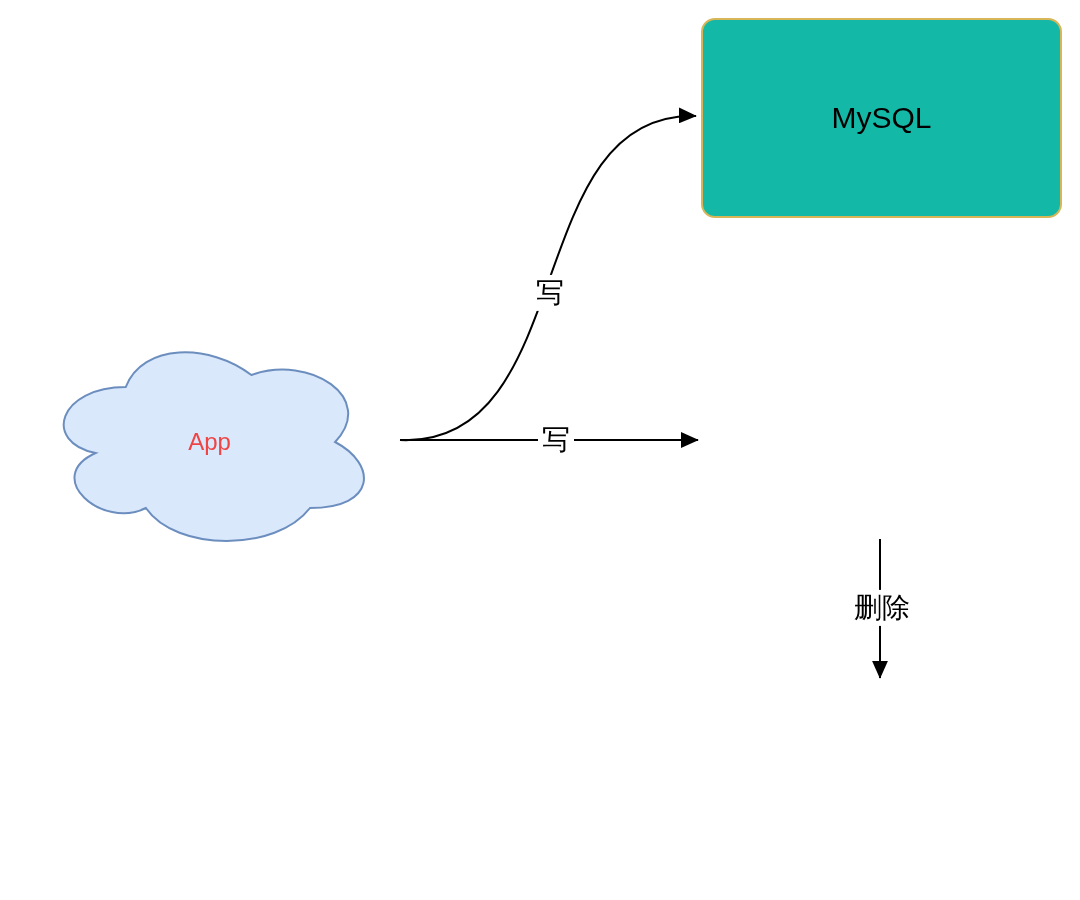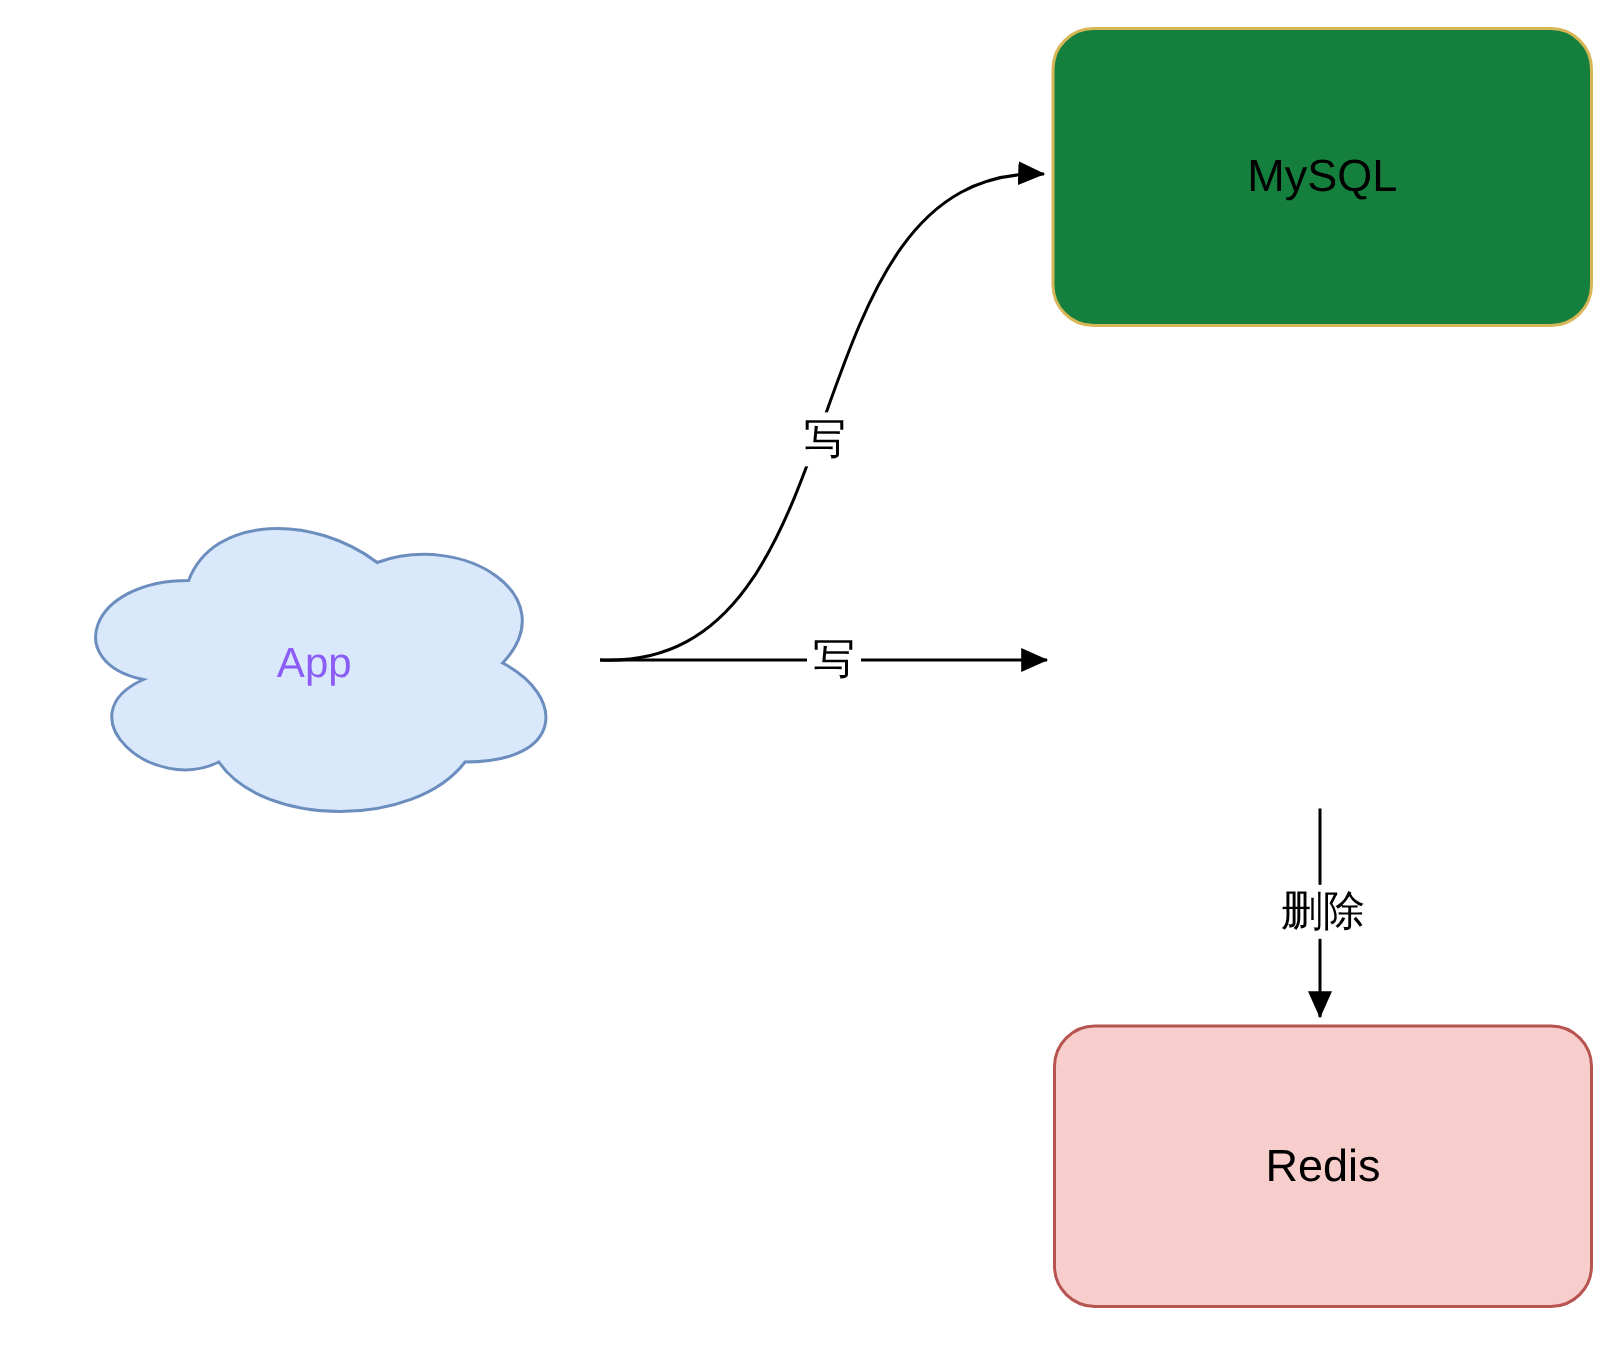--- a/index.html
+++ b/index.html
@@ -38,22 +38,22 @@
   .node-redis { left: 702px; top: 683px; width: 360px; height: 189px; }
   .cloud-label {
     position: absolute;
     left: 42px;
     top: 332px;
     width: 335px;
     height: 220px;
     display: flex;
     align-items: center;
     justify-content: center;
-    font-size: 28px;
-    color: #8b5cf6;
+    font-size: 24px;
+    color: #ef4444;
     pointer-events: none;
   }
   .edge-label {
     position: absolute;
     transform: translate(-50%, -50%);
     background: #ffffff;
     padding: 2px 4px;
     font-size: 28px;
     line-height: 1.15;
     color: #000000;
@@ -86,28 +86,25 @@
 
     <path d="M 400 440 C 580 448 520 110 696 116" fill="none" stroke="#000000" stroke-width="2" marker-end="url(#arrowhead)"></path>
 
     <path d="M 400 440 L 698 440" fill="none" stroke="#000000" stroke-width="2" marker-end="url(#arrowhead)"></path>
 
     <path d="M 880 539 L 880 678" fill="none" stroke="#000000" stroke-width="2" marker-end="url(#arrowhead)"></path>
   </svg>
 
   <div class="cloud-label">App</div>
 
-  <div class="node node-mysql" style="background: #15803d; border-color: rgb(214, 182, 86);">
+  <div class="node node-mysql" style="background: #14b8a6; border-color: rgb(214, 182, 86); border-radius: 14px;">
     <span>MySQL</span>
   </div>
 
 
-  <div class="node node-redis" style="background: rgb(248, 206, 204); border-color: rgb(184, 84, 80);">
-    <span>Redis</span>
-  </div>
 
   <div class="edge-label edge-label-write-mysql">写</div>
 
   <div class="edge-label edge-label-write-mq">写</div>
 
   <div class="edge-label edge-label-delete">删除</div>
 
 </div>
 
 </body></html>

